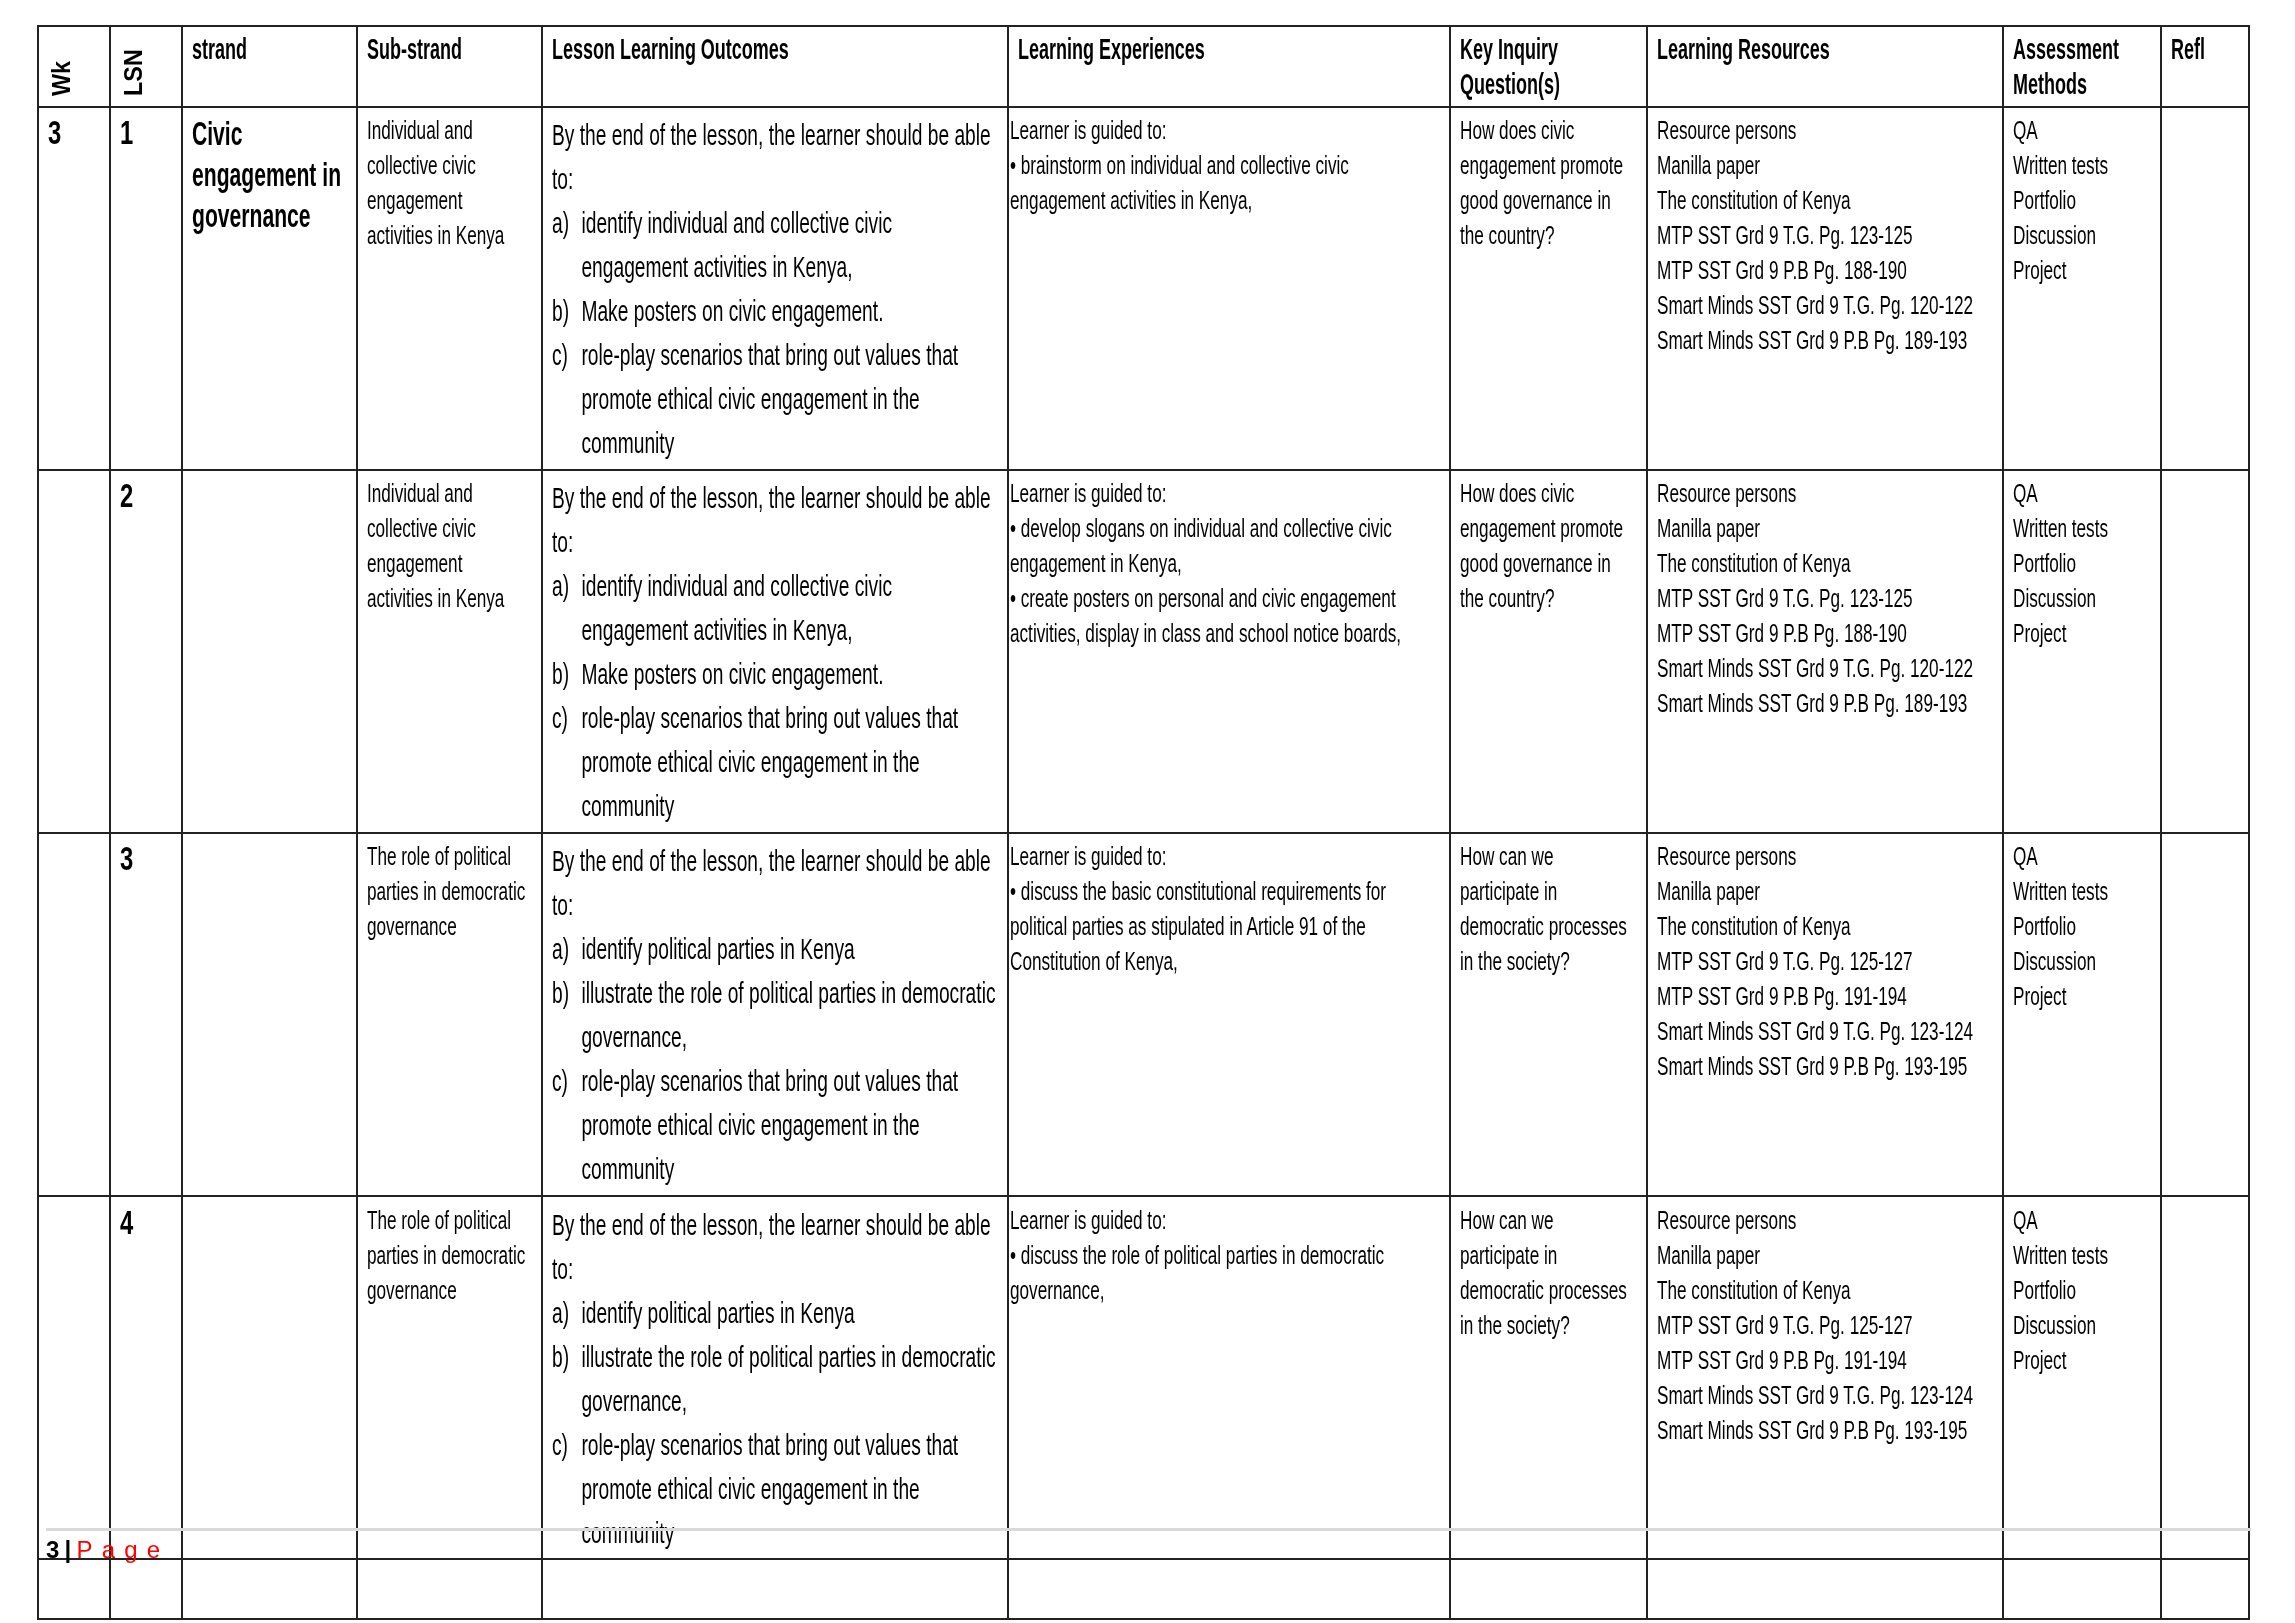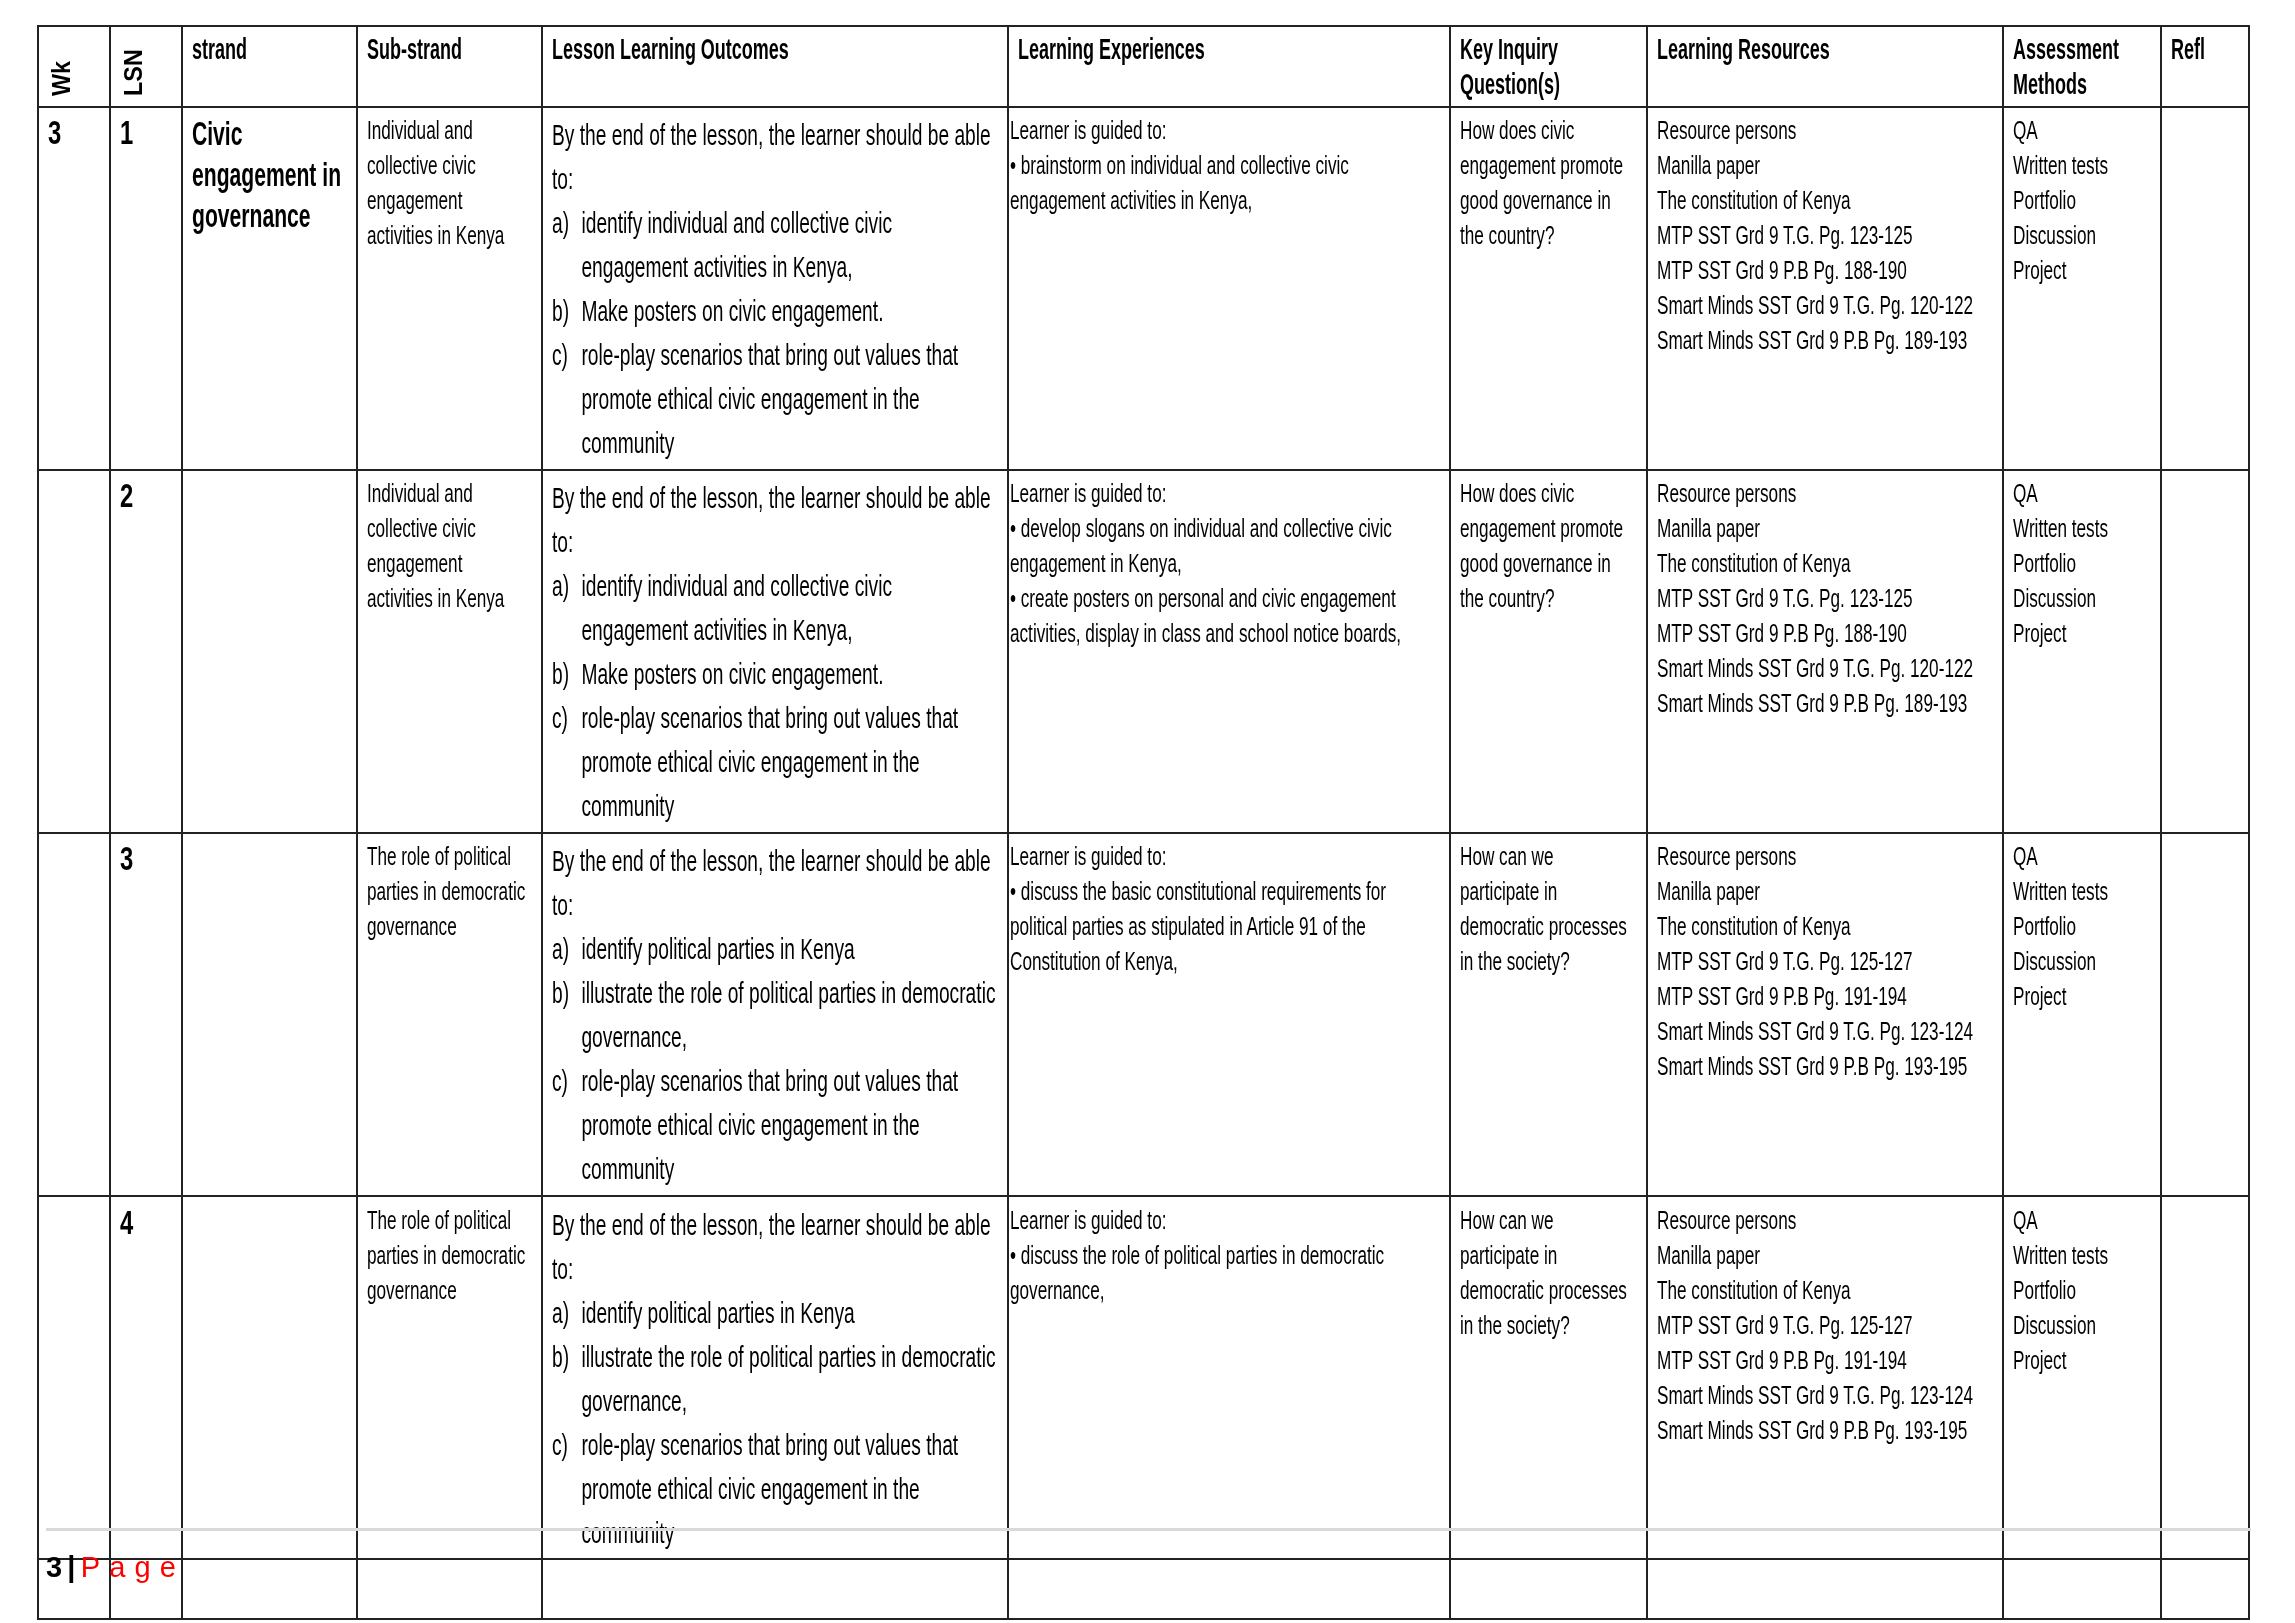--- a/index.html
+++ b/index.html
@@ -18,21 +18,21 @@
   .rot span { position: absolute; left: 2.6px; bottom: 0; font-weight: bold; font-size: 26px;
               transform: rotate(-90deg) scaleX(0.9); transform-origin: left bottom; white-space: nowrap; display:block; margin-left: 26px;}
   .num { font-size: 34px; font-weight: bold; line-height: 39px; transform: scaleX(0.7); transform-origin: left top; display:inline-block; }
   .strand-text { font-size: 33px; line-height: 41px; font-weight: bold; transform: scaleX(0.64); transform-origin: left top; width: 156%; }
   .ol-item { display: flex; }
   .ol-item .lbl { width: 46px; flex: 0 0 46px; }
   .ol-item .txt { flex: 1; }
   .line { display: block; }
   .footer { position: absolute; left: 46px; top: 1528px; width: 2212px; }
   .footer-rule { height: 2.6px; background: #d9d9d9; width: 2205px; margin-left: 0; }
-  .footer-text { margin-top: 20px; font-family: "Liberation Sans", sans-serif; font-size: 29px; }
+  .footer-text { margin-top: 5px; font-family: "Liberation Sans", sans-serif; font-size: 24px; }
   .footer-num { font-weight: bold; }
   .footer-sep { font-weight: bold; margin: 0 5.2px; }
   .footer-page { color: #ff0000; letter-spacing: 9.2px; }
 </style>
 </head>
 <body>
 
 <div class="page">
   <table class="scheme">
     <colgroup>

